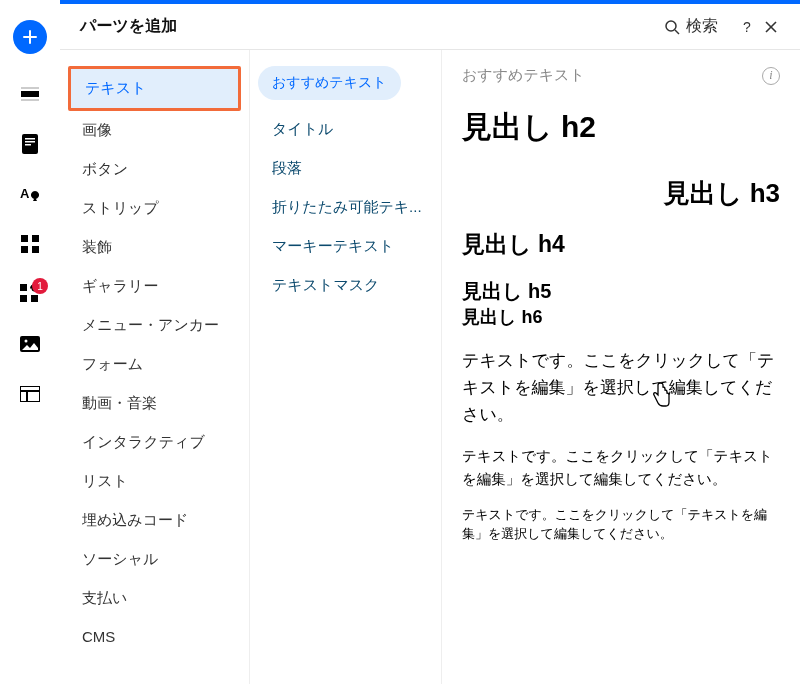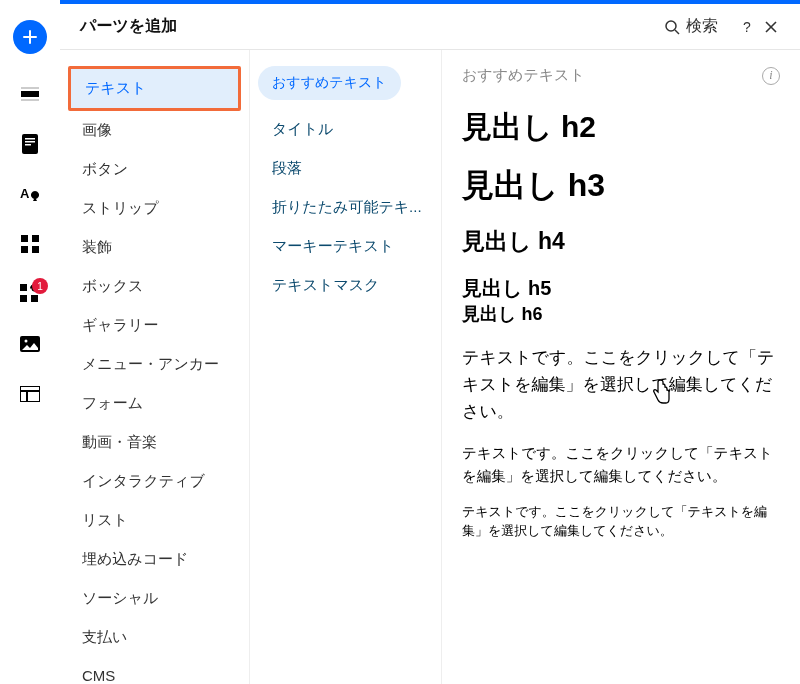--- a/index.html
+++ b/index.html
@@ -89,22 +89,22 @@
       border-radius: 18px;
       background: #e1eefc;
       color: #0068ff;
       margin-bottom: 10px;
     }
     .sub-item { padding: 10px 14px; font-size: 15px; color: #0c4a6e; cursor: pointer; }
     .preview-head { display:flex; align-items:center; justify-content:space-between; margin-bottom: 22px; }
     .preview-label { color: #888; font-size: 15px; }
     .info-icon { width:18px; height:18px; border:1px solid #aaa; border-radius:50%; display:flex; align-items:center; justify-content:center; font-size:12px; color:#888; font-style: italic; font-family: Georgia, serif;}
     .h1s { font-size: 40px; font-weight: 700; margin-bottom: 32px; }
-    .h2s { font-size: 30px; font-weight: 700; margin-bottom: 16px; }
-    .h3s { font-size: 32px; font-weight: 700; margin-bottom: 18px; }
+    .h2s { font-size: 30px; font-weight: 700; margin-bottom: 28px; }
+    .h3s { font-size: 26px; font-weight: 700; margin-bottom: 18px; text-align: right; }
     .h4s { font-size: 23px; font-weight: 700; margin-bottom: 18px; }
     .h5s { font-size: 20px; font-weight: 700; }
     .h6s { font-size: 18px; font-weight: 700; margin-bottom: 18px; }
     .body-lg { font-size: 17px; line-height: 1.6; margin-bottom: 16px; position: relative; }
     .body-md { font-size: 14.5px; line-height: 1.6; margin-bottom: 14px; }
     .body-sm { font-size: 13px; line-height: 1.5; }
     .cursor-hand {
       position: absolute;
       left: 188px; top: 36px;
       pointer-events: none;
@@ -202,21 +202,20 @@
     </div>
   </div>
   <div class="panel-body">
 
     <div class="col1">
       <div class="cat-item selected">テキスト</div>
       <div class="cat-item">画像</div>
       <div class="cat-item">ボタン</div>
       <div class="cat-item">ストリップ</div>
       <div class="cat-item">装飾</div>
-      <div class="cat-item">ボックス</div>
       <div class="cat-item">ギャラリー</div>
       <div class="cat-item">メニュー・アンカー</div>
       <div class="cat-item">フォーム</div>
       <div class="cat-item">動画・音楽</div>
       <div class="cat-item">インタラクティブ</div>
       <div class="cat-item">リスト</div>
       <div class="cat-item">埋め込みコード</div>
       <div class="cat-item">ソーシャル</div>
       <div class="cat-item">支払い</div>
       <div class="cat-item">CMS</div>

